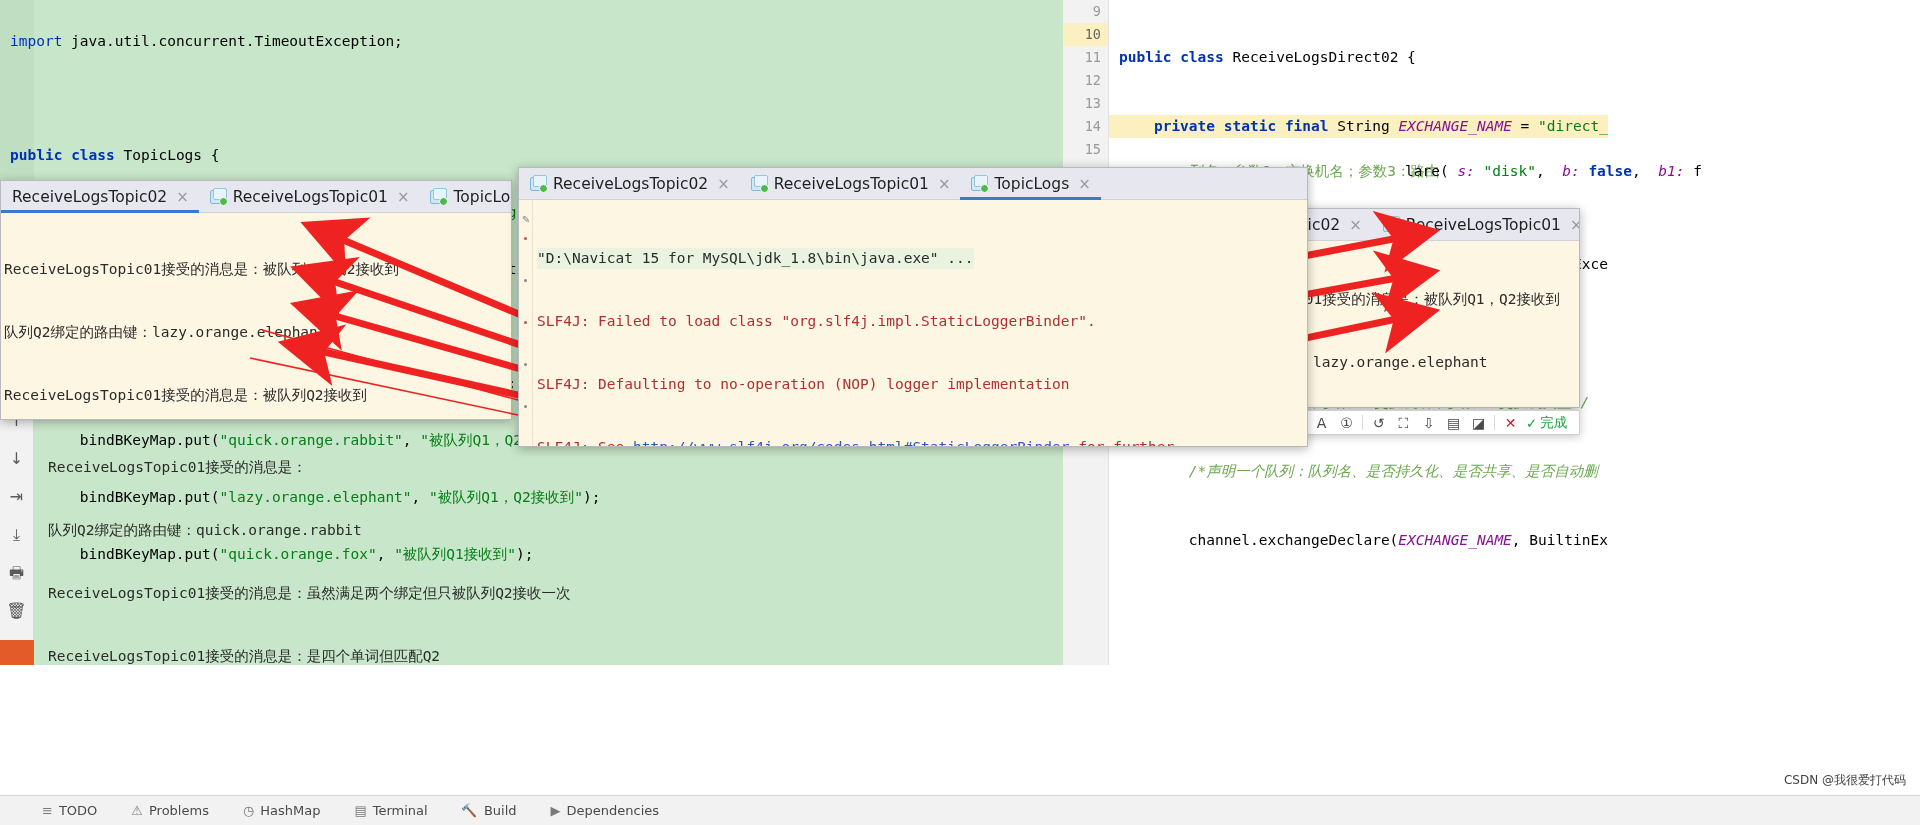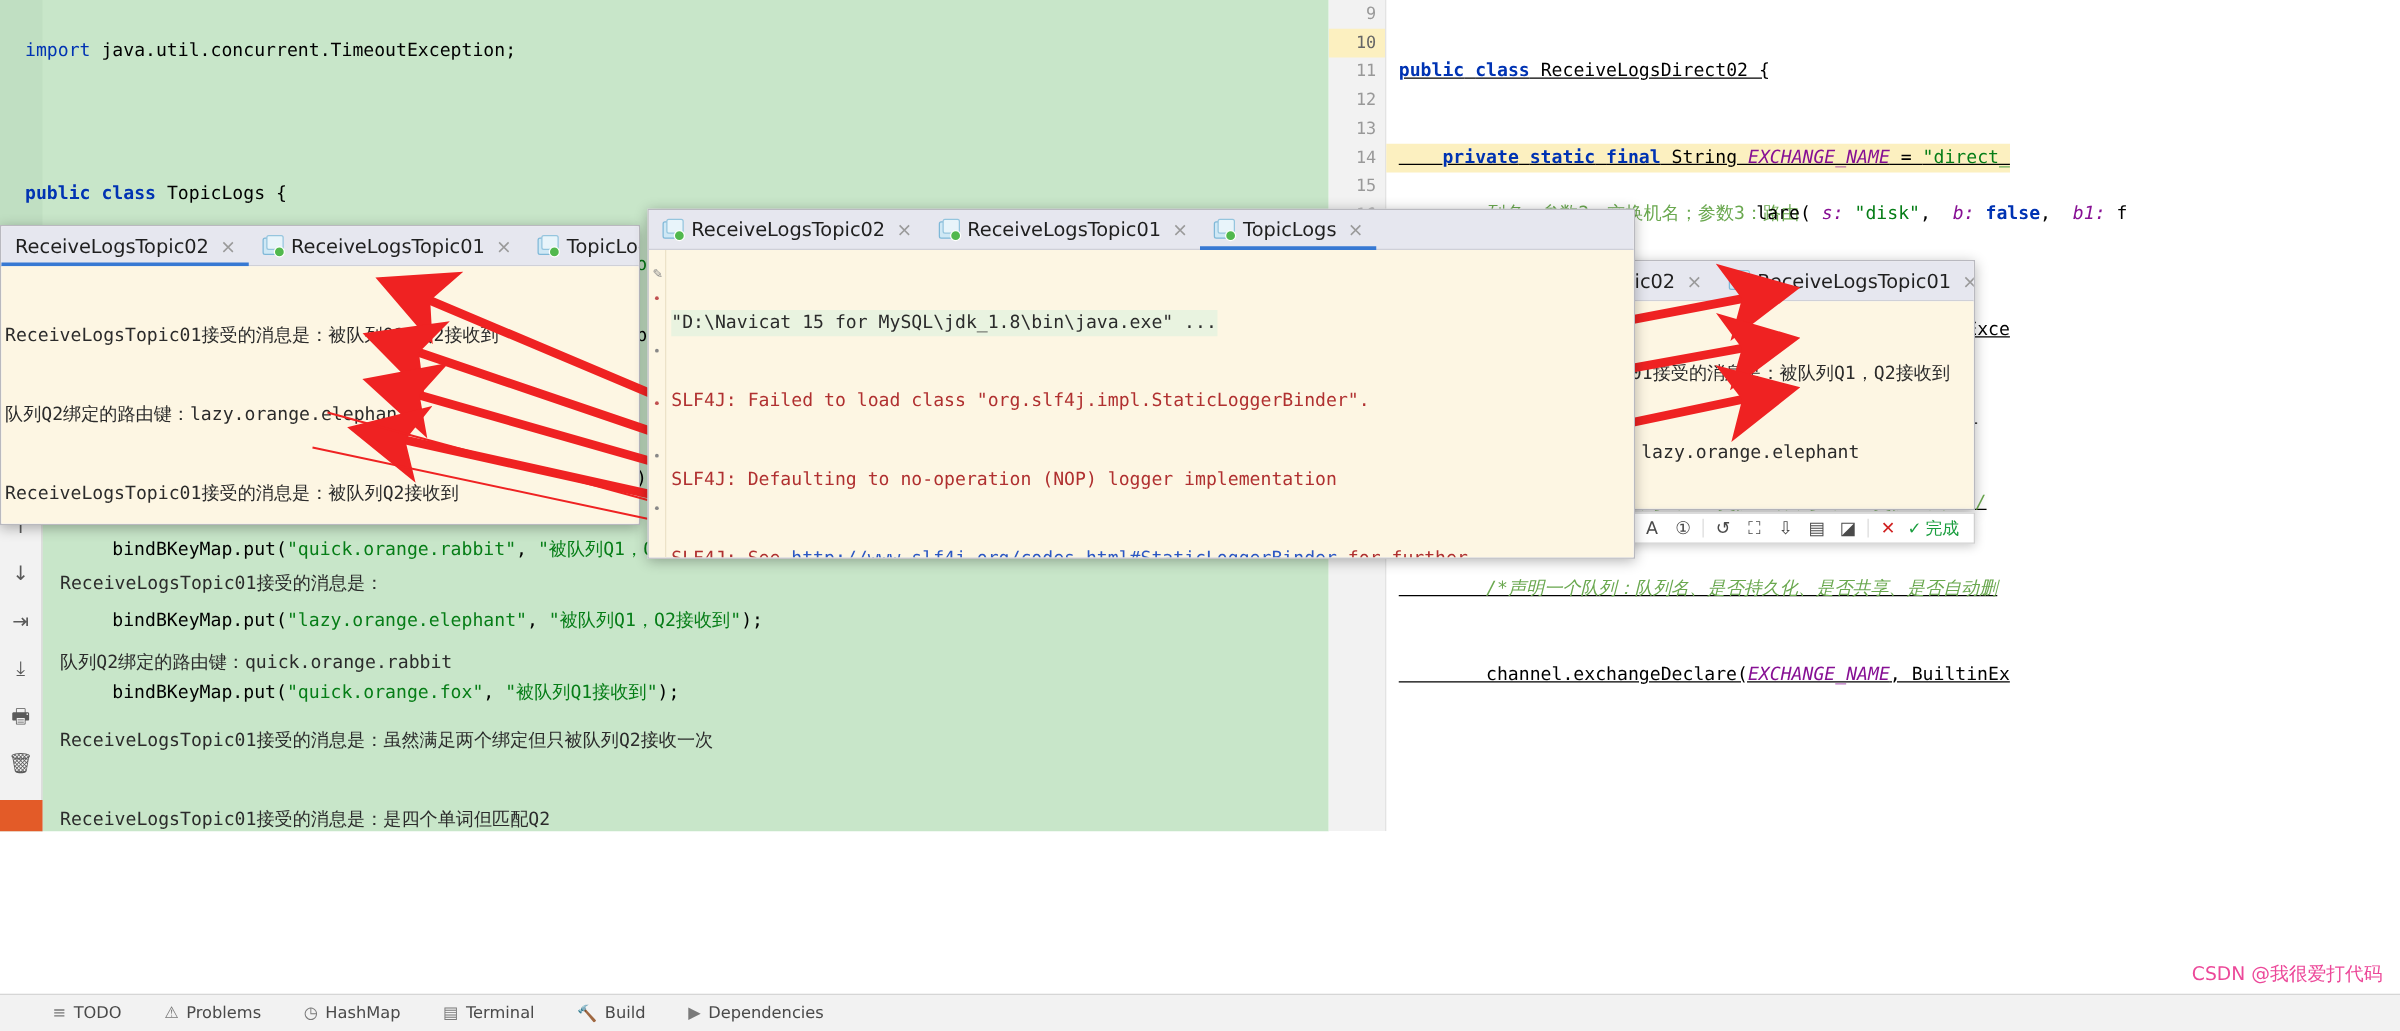--- a/index.html
+++ b/index.html
@@ -22,21 +22,21 @@
     position: absolute; left: 0; top: 0; width: 34px; height: 100%;
     background: #c0dfc2;
   }
   .code-left {
     position: absolute; left: 0px; top: -6px;
     font-family: "DejaVu Sans Mono", "Liberation Mono", monospace;
     font-size: 14.5px; line-height: 19px;
     white-space: pre;
     color: #000000;
   }
-  .code-left .ln { display: block; height: 19px; padding-left: 20px; }
+  .code-left .ln { display: block; height: 19px; padding-left: 10px; }
 
   .editor-right {
     position: absolute; left: 1063px; top: 0; width: 857px; height: 665px;
     background: #ffffff; overflow: hidden;
   }
   .gutter-right {
     position: absolute; left: 0; top: 0; width: 46px; height: 100%;
     background: #f2f2f2; border-right: 1px solid #e3e3e3;
   }
   .gutter-right .gn {
@@ -44,21 +44,21 @@
     padding-right: 7px; color: #999999;
     font-family: "DejaVu Sans Mono", "Liberation Mono", monospace;
     font-size: 13.5px;
   }
   .gutter-right .gn.hl { background: #fcf0c0; color: #666; text-align: right; }
   .code-right {
     position: absolute; left: 46px; top: 0;
     font-family: "DejaVu Sans Mono", "Liberation Mono", monospace;
     font-size: 14.5px; line-height: 23px; white-space: pre; color: #000;
   }
-  .code-right .ln { display: block; height: 23px; padding-left: 10px; text-decoration: underline; }
+  .code-right .ln { display: block; height: 23px; padding-left: 10px; }
   .code-right .ln.hl { background: #fcf0c0; }
 
   
   .kw { color: #0033b3; font-weight: 600; }
   .kw2 { color: #0033b3; }
   .str { color: #067d17; }
   .fld { color: #871094; font-style: italic; }
   .mth { color: #00627a; font-style: italic; }
   .cmt2 { color: #6aa84f; font-style: italic; }
 
@@ -185,21 +185,21 @@
 
   
   .xmark {
     position: absolute; color: #e02020; font-size: 17px; font-weight: 700;
     font-family: "DejaVu Sans", sans-serif; line-height: 1;
   }
 
   
   .watermark {
     position: absolute; right: 14px; bottom: 36px;
-    font-size: 15px; color: #ec4899;
+    font-size: 12px; color: #404040;
   }
 </style>
 </head>
 <body>
 
 <div class="ide-root">
 
   <div class="editor-left">
     <div class="gutter-left"></div>
     <div class="code-left">

